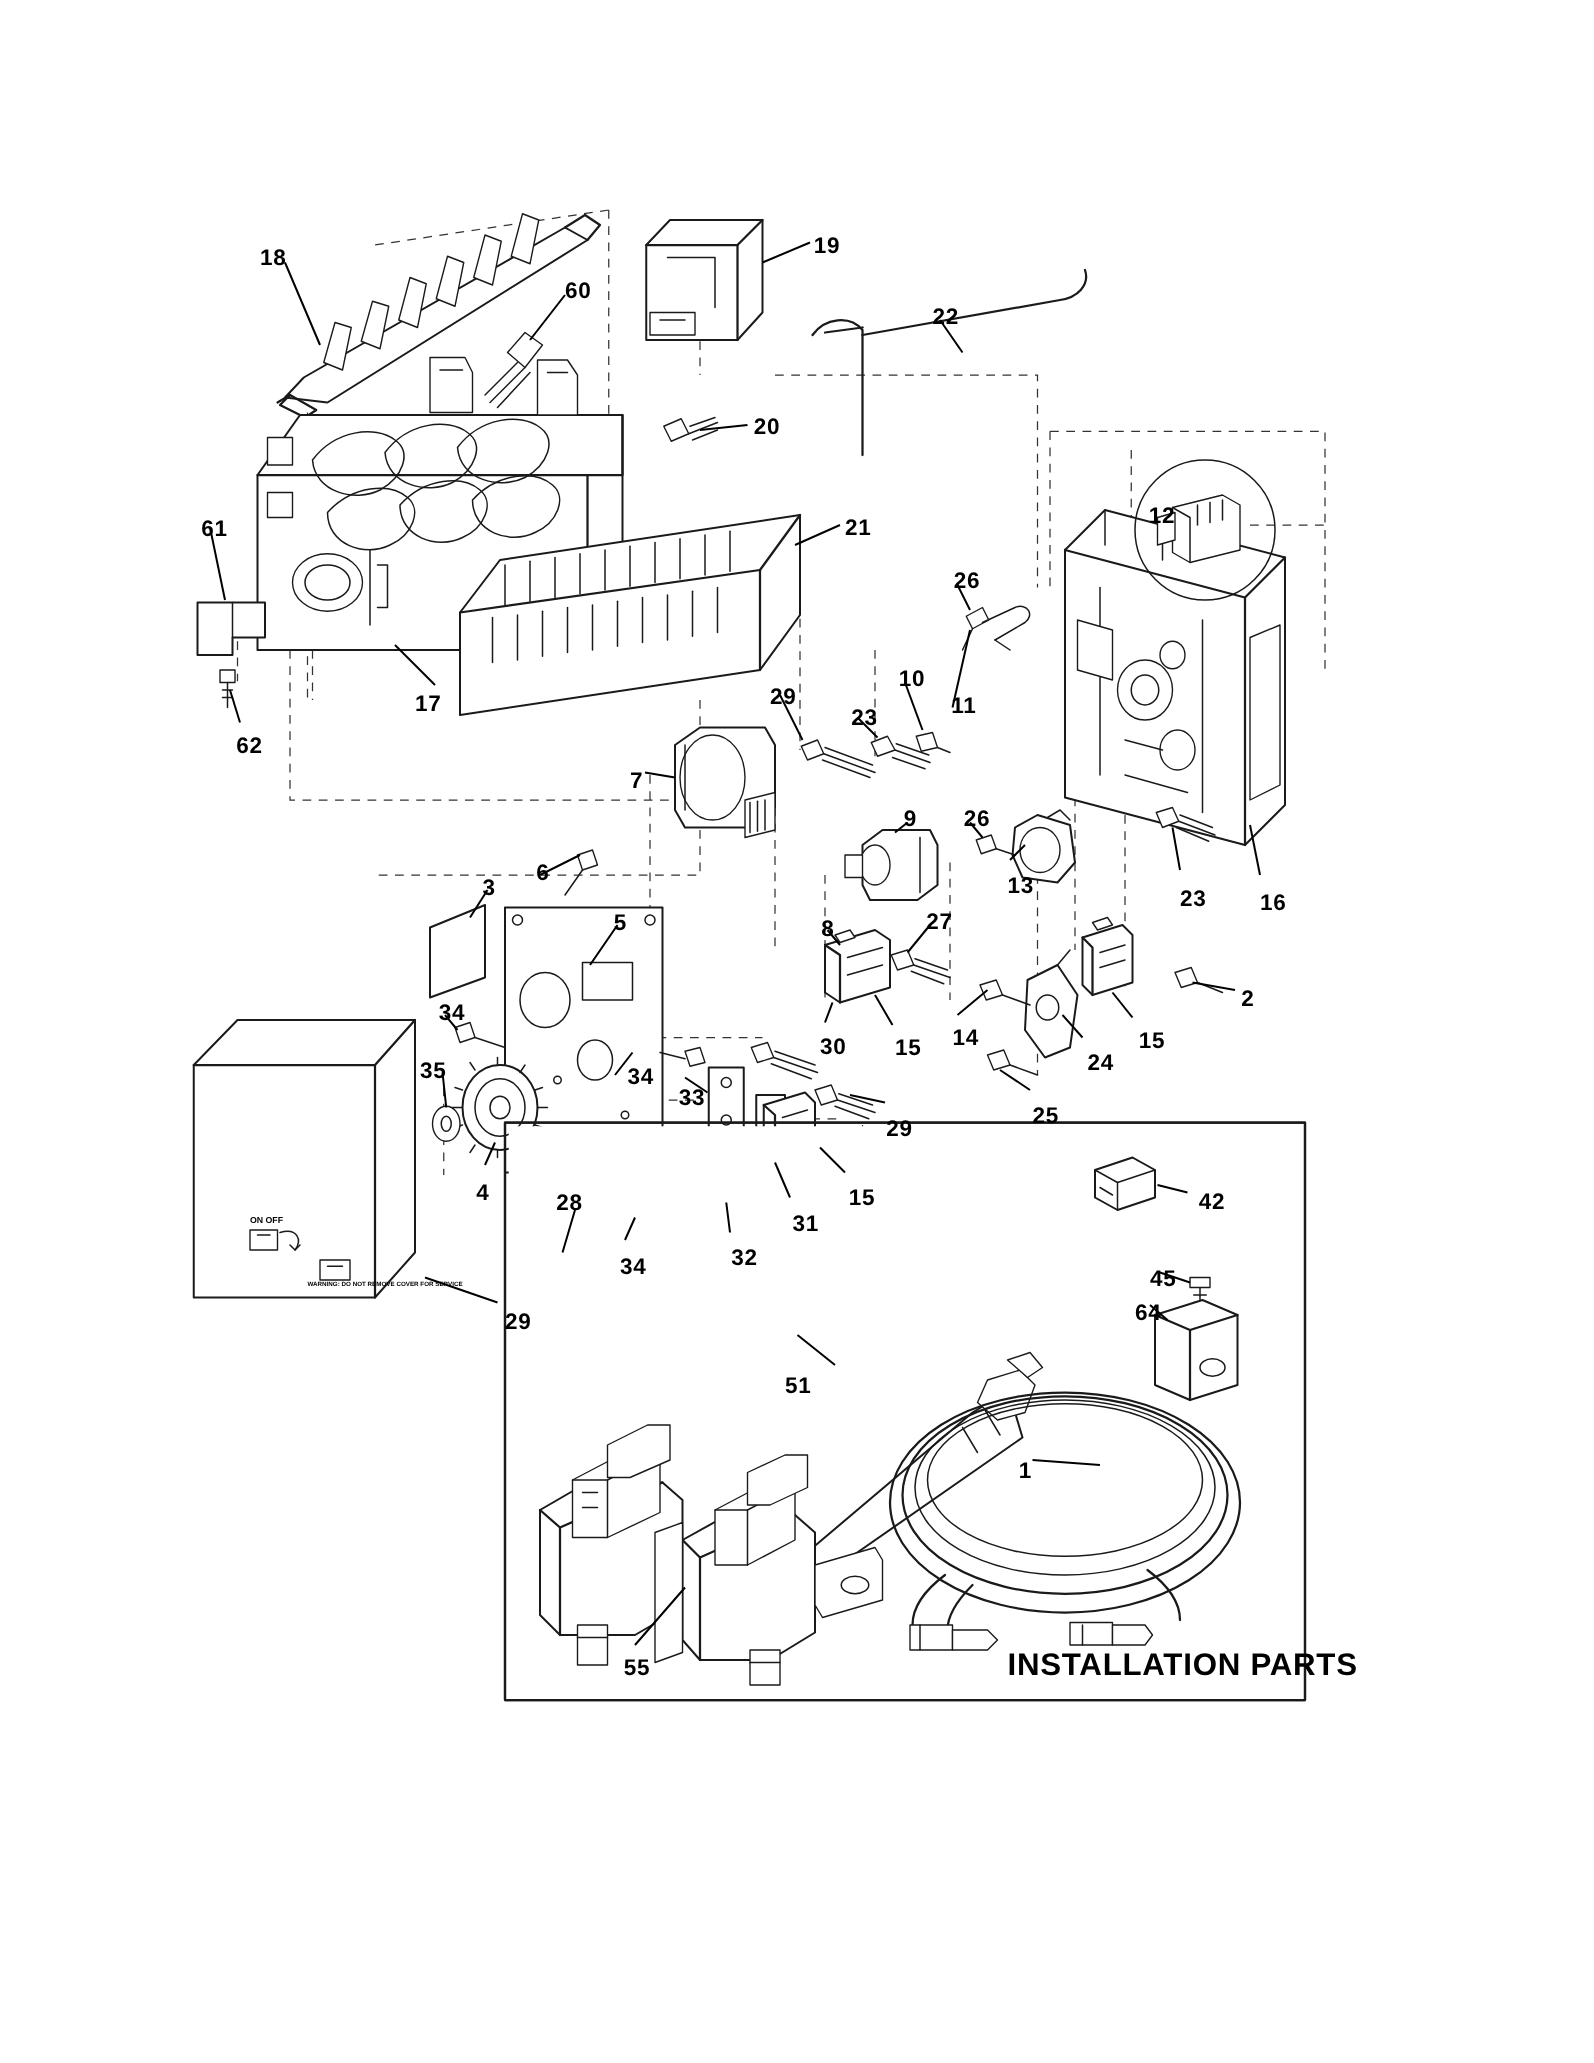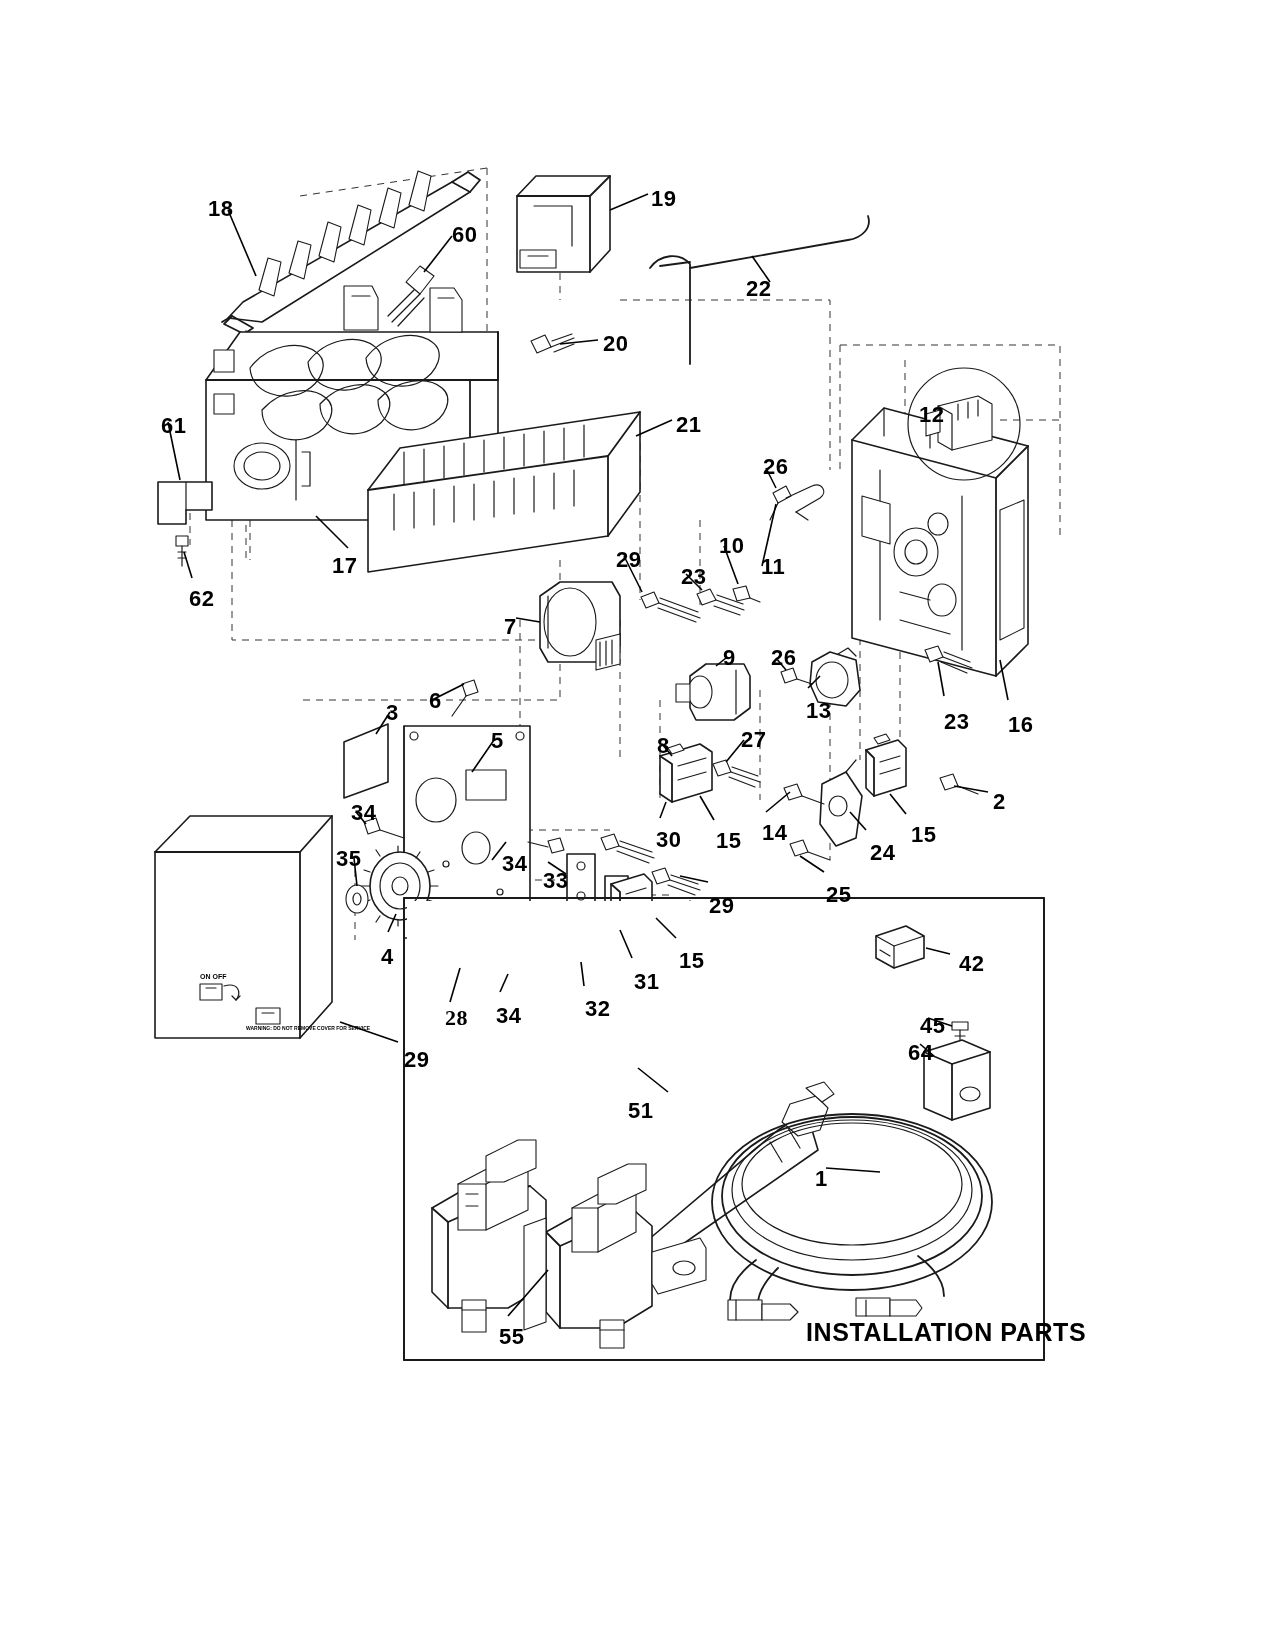--- a/index.html
+++ b/index.html
@@ -18,21 +18,21 @@
   #diagram-svg {
     position: absolute;
     left: 0;
     top: 0;
     width: 1275px;
     height: 1650px;
   }
   .callout {
     position: absolute;
     font-family: "Liberation Sans", sans-serif;
-    font-size: 22px;
+    font-size: 18px;
     font-weight: bold;
     color: #000000;
     letter-spacing: 0.5px;
     white-space: nowrap;
     user-select: none;
   }
   .panel-title {
     position: absolute;
     font-family: "Liberation Sans", sans-serif;
     font-size: 25px;
@@ -589,21 +589,21 @@
       <path class="lead" d="M920 1044 L934 1056"></path>
       <path class="lead" d="M638 1068 L668 1092"></path>
       <path class="lead" d="M826 1168 L880 1172"></path>
       <path class="lead" d="M508 1316 L548 1270"></path>
     </g>
   </svg>
 
   <div class="callout" style="left:208px; top:196px;">18</div>
   <div class="callout" style="left:452px; top:222px;">60</div>
   <div class="callout" style="left:651px; top:186px;">19</div>
-  <div class="callout" style="left:746px; top:243px;margin-top:33px;">22</div>
+  <div class="callout" style="left:746px; top:243px;">22</div>
   <div class="callout" style="left:603px; top:331px;text-align:right;">20</div>
   <div class="callout" style="left:676px; top:412px;">21</div>
   <div class="callout" style="left:161px; top:413px;">61</div>
   <div class="callout" style="left:919px; top:402px;">12</div>
   <div class="callout" style="left:332px; top:553px;">17</div>
   <div class="callout" style="left:189px; top:586px;">62</div>
   <div class="callout" style="left:763px; top:454px;">26</div>
   <div class="callout" style="left:616px; top:547px;">29</div>
   <div class="callout" style="left:681px; top:564px;">23</div>
   <div class="callout" style="left:719px; top:533px;">10</div>
@@ -628,21 +628,21 @@
   <div class="callout" style="left:336px; top:846px;">35</div>
   <div class="callout" style="left:502px; top:851px;">34</div>
   <div class="callout" style="left:543px; top:868px;">33</div>
   <div class="callout" style="left:870px; top:840px;">24</div>
   <div class="callout" style="left:826px; top:882px;">25</div>
   <div class="callout" style="left:709px; top:893px;">29</div>
   <div class="callout" style="left:381px; top:944px;">4</div>
   <div class="callout" style="left:679px; top:948px;">15</div>
   <div class="callout" style="left:634px; top:969px;">31</div>
   <div class="callout" style="left:585px; top:996px;">32</div>
-  <div class="callout" style="left:445px; top:1005px;font-family:Liberation Serif, serif;">28</div>
+  <div class="callout" style="left:445px; top:952px;">28</div>
   <div class="callout" style="left:496px; top:1003px;">34</div>
   <div class="callout" style="left:404px; top:1047px;">29</div>
   <div class="callout" style="left:959px; top:951px;">42</div>
   <div class="callout" style="left:920px; top:1013px;">45</div>
   <div class="callout" style="left:908px; top:1040px;">64</div>
   <div class="callout" style="left:628px; top:1064px;margin-top:34px;">51</div>
   <div class="callout" style="left:815px; top:1166px;">1</div>
   <div class="callout" style="left:499px; top:1324px;">55</div>
 
   <div class="panel-title" style="left:806px; top:1318px;">INSTALLATION PARTS</div>

